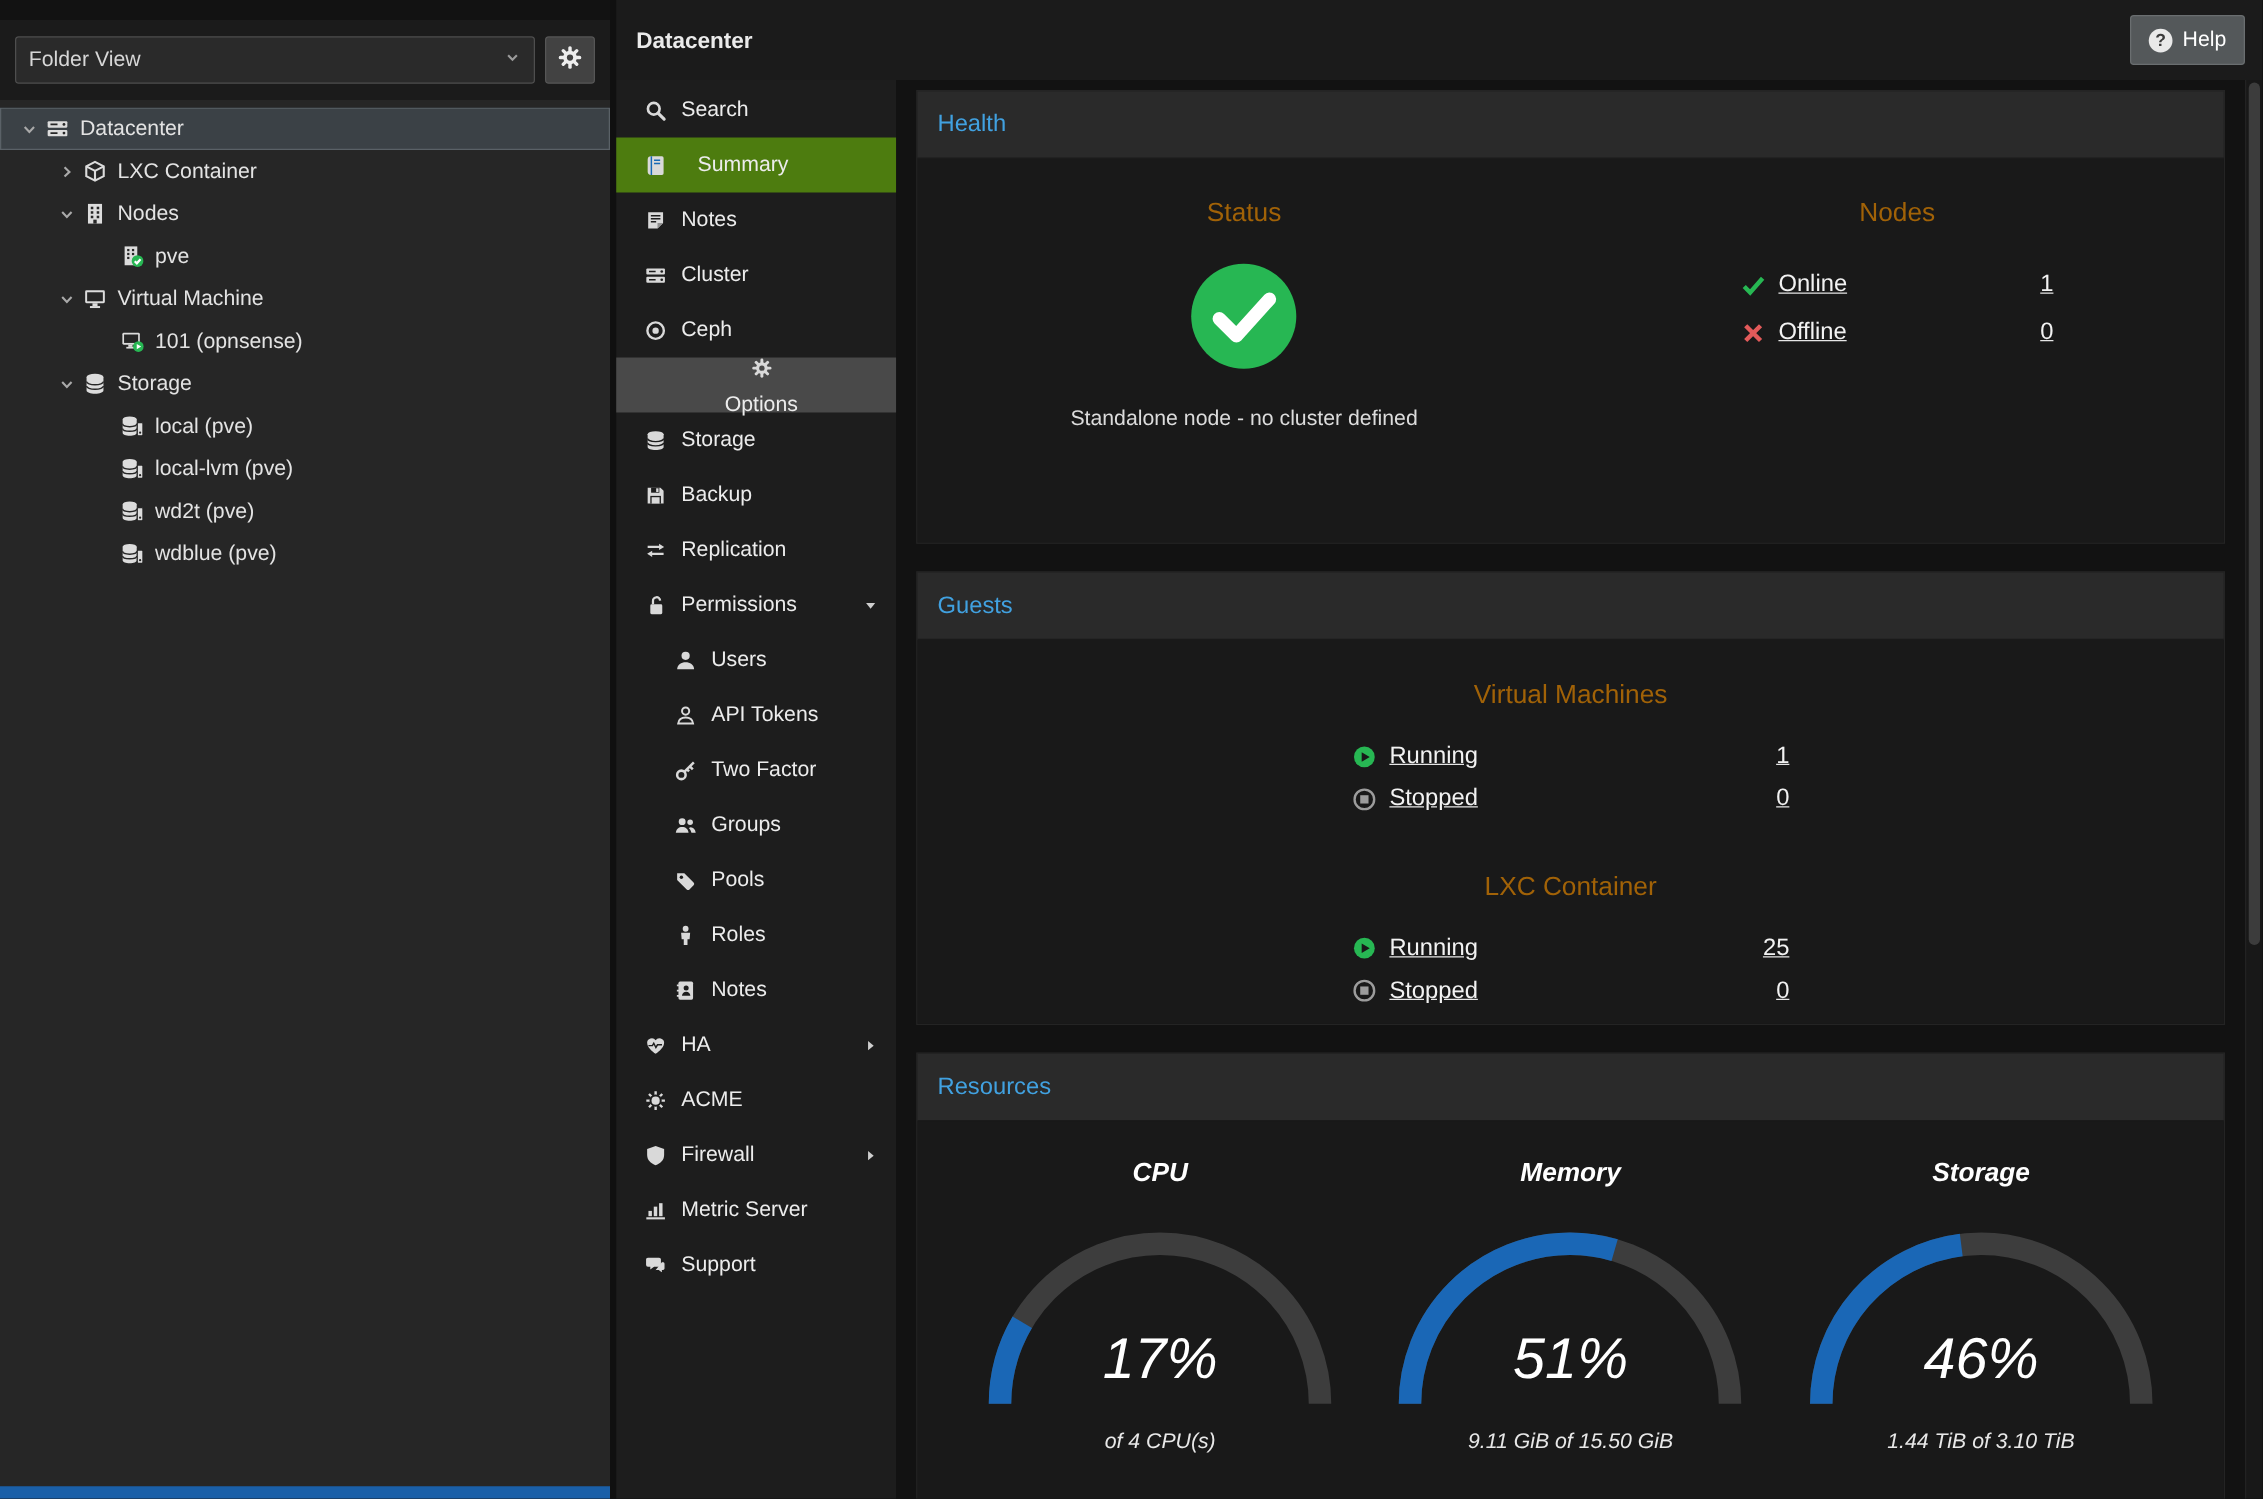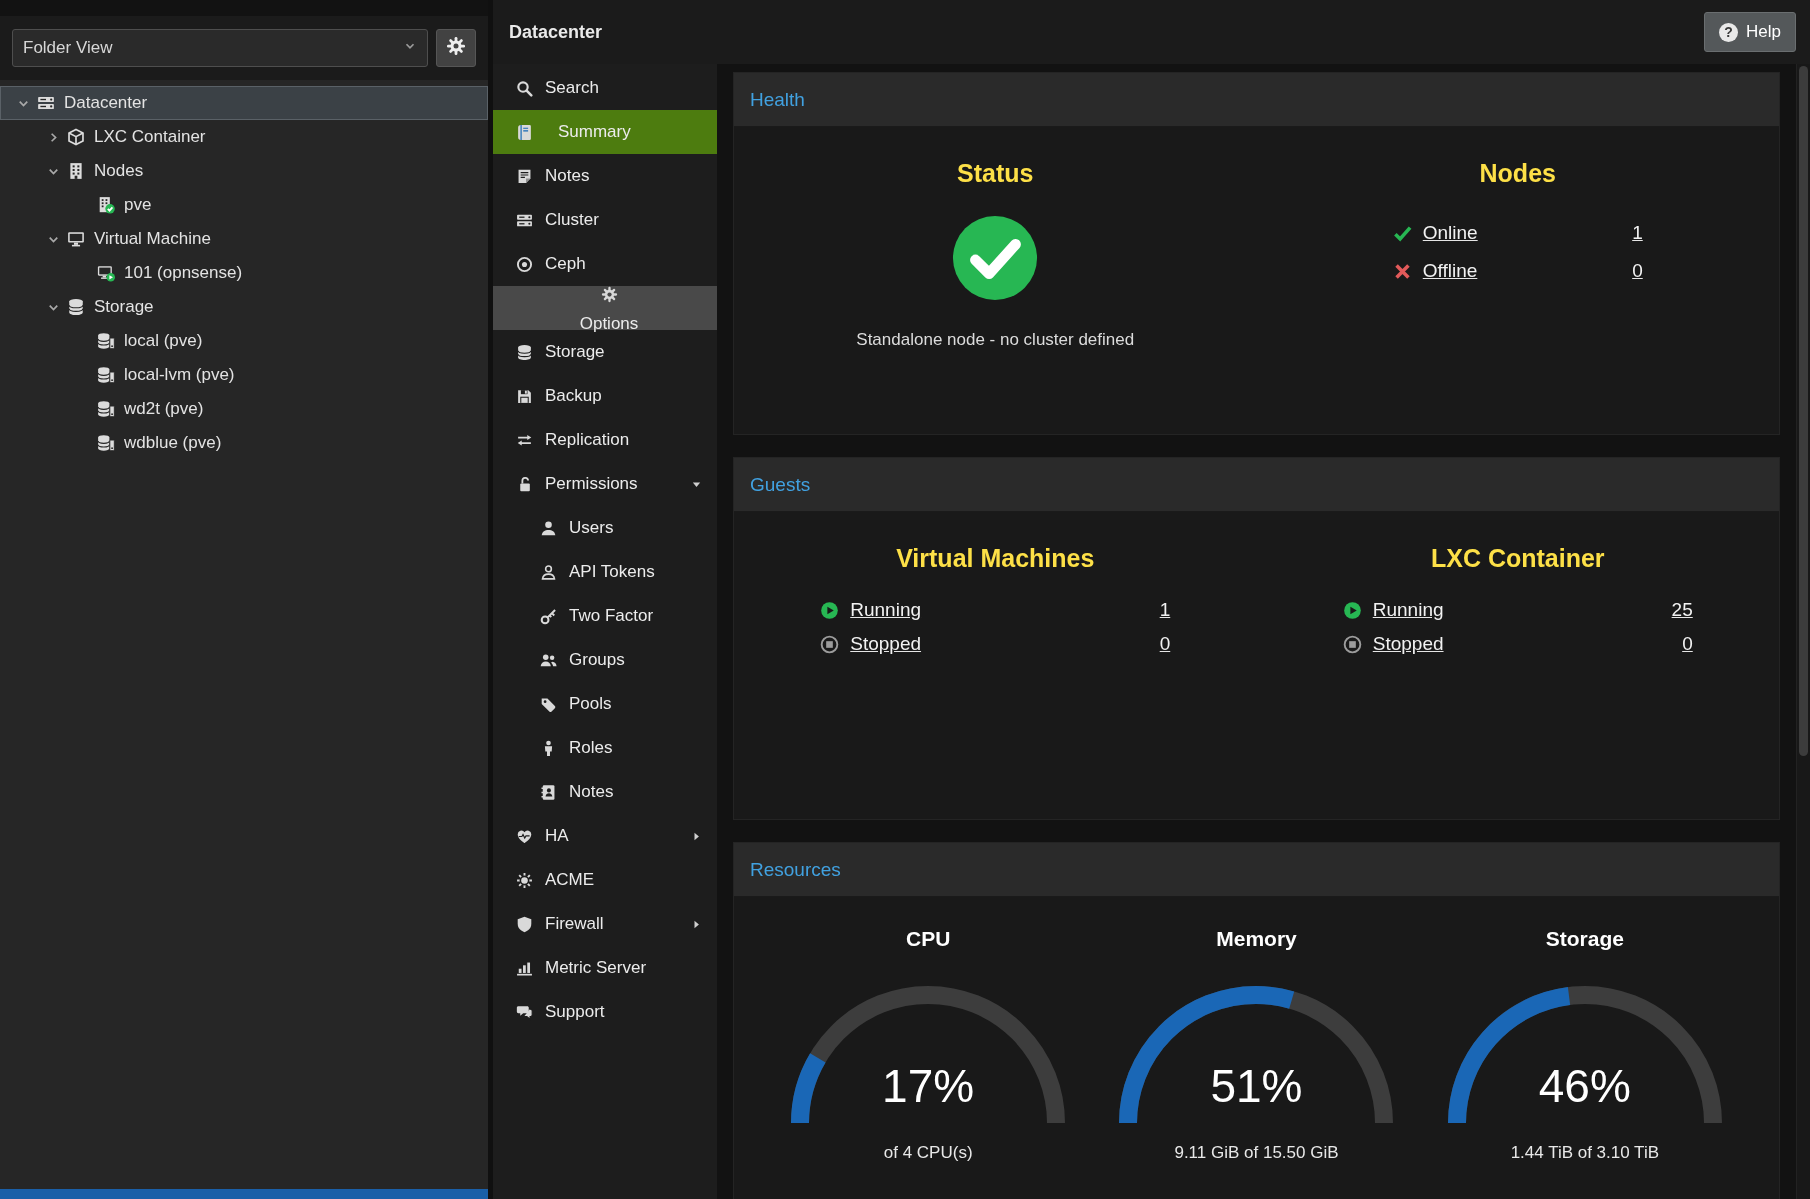--- a/index.html
+++ b/index.html
@@ -58,36 +58,36 @@
 
   
   .content { flex:1; background:#121212; padding:8px 16px 0 16px; overflow:hidden; min-width:0; }
   .panel { border:1px solid #242424; margin-bottom:22px; background:#191919; }
   .panel-h { height:54px; background:#2a2a2a; display:flex; align-items:center; padding:0 16px;
              color:#41a1e0; font-size:19px; border-bottom:1px solid #1a1a1a; }
   .panel-b { background:#191919; }
 
   .two-col { display:flex; }
   .col { flex:1; display:flex; flex-direction:column; align-items:center; }
-  .col-title { font-size:25px; font-weight:bold; color:#fde047; padding-top:32px; }
+  .col-title { font-size:21px; font-weight:normal; color:#a16207; padding-top:32px; }
   .health-body { height:307px; }
   .status-circle { margin-top:26px; width:88px; height:88px; }
   .status-text { margin-top:28px; font-size:17px; color:#dcdcdc; }
 
   .stat-rows { margin-top:34px; display:flex; flex-direction:column; gap:16px;text-decoration:underline; }
   .stat-rows.narrow { width:250px; }
   .stat-rows.wide { width:350px; margin-top:26px; gap:12px; }
   .stat-row { display:flex; align-items:center; gap:11px; font-size:19px; color:#f2f2f2; }
   .stat-row .sic { width:19px; height:19px; display:flex; flex:none; }
   .stat-row .sic svg { width:19px; height:19px; }
   .stat-row .val { margin-left:auto; }
 
-  .guests-body { height:307px; }
-
-  .gauges { display:flex; padding:30px 30px 0; }
+  .guests-body { height:307px;flex-direction:column; }
+
+  .gauges { display:flex; padding:30px 30px 0;font-style:italic; }
   .gauge { flex:1; display:flex; flex-direction:column; align-items:center; }
   .gauge-title { font-size:21px; font-weight:bold; color:#fff; }
   .gauge-wrap { position:relative; width:300px; height:160px; margin-top:22px; }
   .gauge-wrap svg { width:300px; height:160px; display:block; }
   .gtrack { fill:none; stroke:#3d3d3d; stroke-width:18; }
   .gval   { fill:none; stroke:#1a67b6; stroke-width:18; }
   .gauge-pct { position:absolute; top:86px; left:0; right:0; text-align:center;
                font-size:46px; color:#fff; }
   .gauge-sub { margin-top:10px; font-size:17px; color:#e8e8e8; }
   .resources-body { height:440px; }

